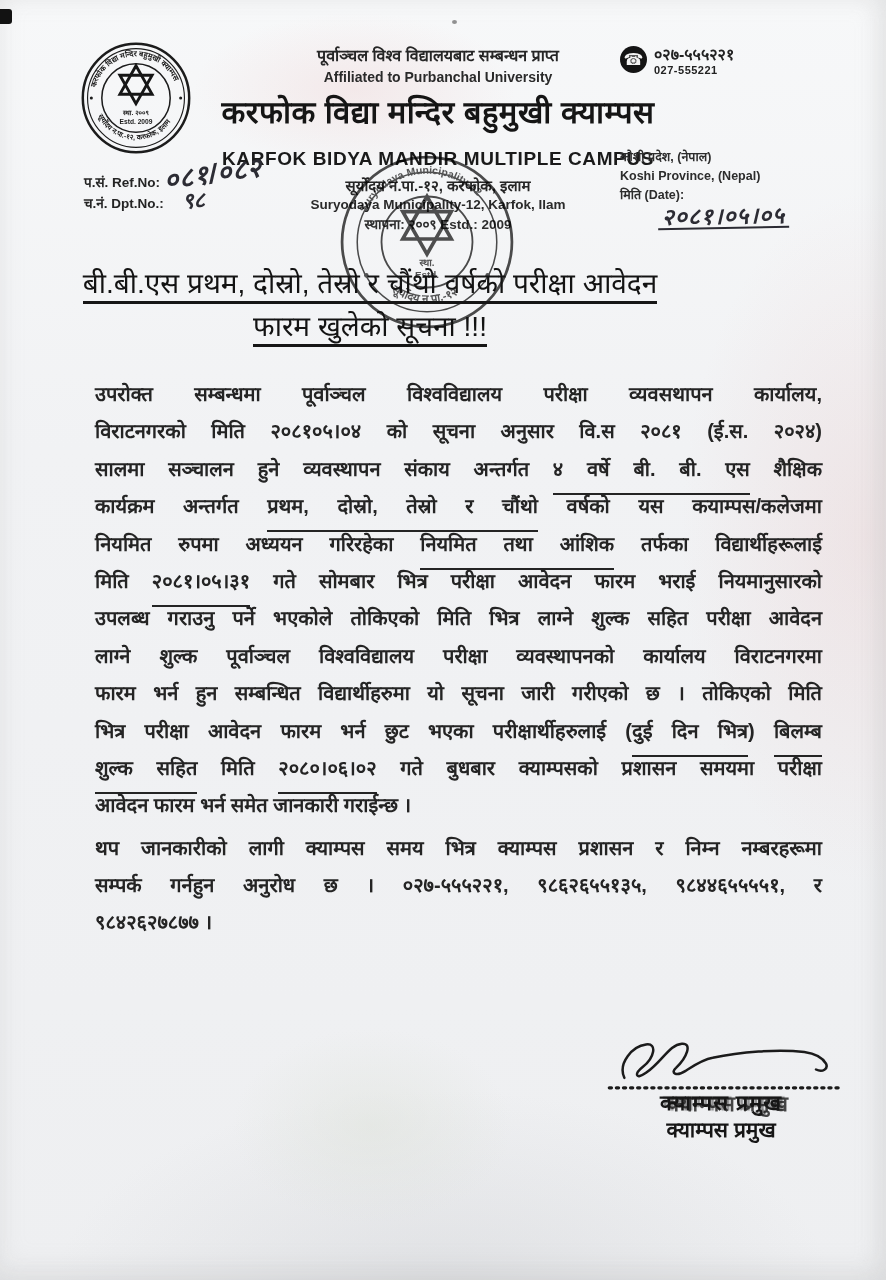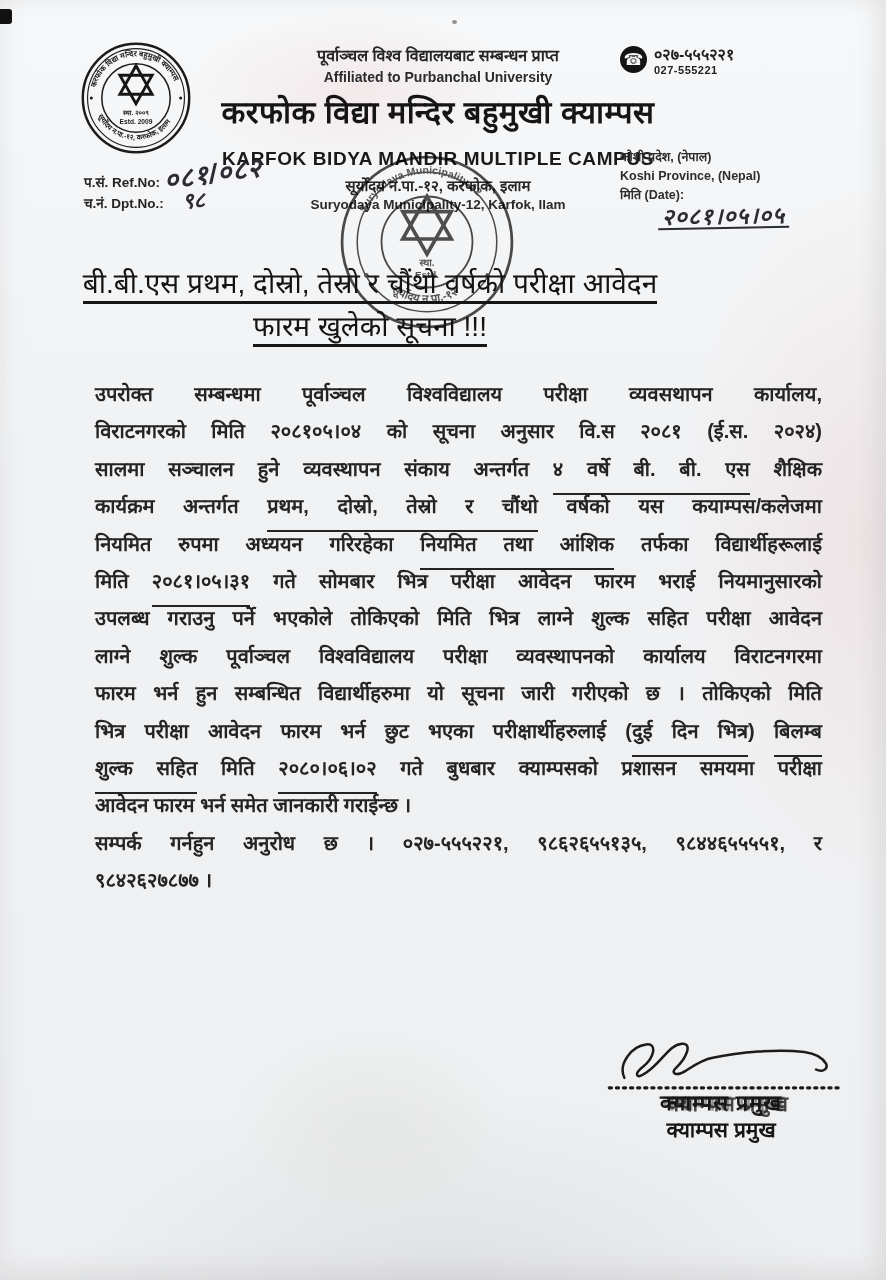--- a/index.html
+++ b/index.html
@@ -94,20 +94,21 @@
     <circle cx="107" cy="60" r="1.6" fill="#1c1c1c"></circle>
   </svg>
 
   <div class="abs hdr-center">
     <div class="affil-np">पूर्वाञ्चल विश्व विद्यालयबाट सम्बन्धन प्राप्त</div>
     <div class="affil-en">Affiliated to Purbanchal University</div>
     <div class="campus-np">करफोक विद्या मन्दिर बहुमुखी क्याम्पस</div>
     <div class="campus-en">KARFOK BIDYA MANDIR MULTIPLE CAMPUS</div>
     <div class="addr-np">सूर्योदय न.पा.-१२, करफोक, इलाम</div>
     <div class="addr-en">Suryodaya Municipality-12, Karfok, Ilam</div>
+    <div class="estd">स्थापना: २००९  Estd.: 2009</div>
   </div>
 
   <div class="abs phone-blk">
     <div class="phone-ic">☎</div>
     <div class="phone-nums">
       <div class="ph-np">०२७-५५५२२१</div>
       <div class="ph-en">027-555221</div>
     </div>
   </div>
 
@@ -164,20 +165,21 @@
       <div class="bline"><span>सालमा सञ्चालन हुने व्यवस्थापन संकाय अन्तर्गत </span><span class="u">४ वर्षे  बी. बी. एस</span><span> शैक्षिक</span></div>
       <div class="bline"><span>कार्यक्रम अन्तर्गत </span><span class="u">प्रथम, दोस्रो, तेस्रो र चौंथो</span><span> वर्षको यस कयाम्पस/कलेजमा</span></div>
       <div class="bline"><span>नियमित रुपमा अध्ययन गरिरहेका </span><span class="u">नियमित तथा आंशिक</span><span> तर्फका विद्यार्थीहरूलाई</span></div>
       <div class="bline"><span>मिति </span><span class="u">२०८१।०५।३१</span><span> गते सोमबार भित्र परीक्षा आवेदन फारम भराई नियमानुसारको</span></div>
       <div class="bline"><span>उपलब्ध गराउनु पर्ने भएकोले तोकिएको मिति भित्र लाग्ने शुल्क सहित परीक्षा आवेदन</span></div>
       <div class="bline"><span>लाग्ने शुल्क पूर्वाञ्चल विश्वविद्यालय परीक्षा व्यवस्थापनको कार्यालय विराटनगरमा</span></div>
       <div class="bline"><span>फारम भर्न हुन सम्बन्धित विद्यार्थीहरुमा यो सूचना जारी गरीएको छ । तोकिएको मिति</span></div>
       <div class="bline"><span>भित्र परीक्षा आवेदन फारम भर्न छुट भएका परीक्षार्थीहरुलाई (</span><span class="u">दुई दिन भित्र</span><span>) </span><span class="u">बिलम्ब</span></div>
       <div class="bline"><span class="u">शुल्क सहित</span><span> मिति </span><span class="u">२०८०।०६।०२</span><span> गते बुधबार क्याम्पसको प्रशासन समयमा परीक्षा</span></div>
       <div class="bline end"><span>आवेदन फारम भर्न समेत जानकारी गराईन्छ ।</span></div>
+      <div class="bline gap"><span>थप जानकारीको लागी क्याम्पस समय भित्र क्याम्पस प्रशासन र निम्न नम्बरहरूमा</span></div>
       <div class="bline"><span>सम्पर्क गर्नहुन अनुरोध छ । ०२७-५५५२२१, ९८६२६५५१३५, ९८४४६५५५५१, र</span></div>
       <div class="bline end"><span>९८४२६२७८७७ ।</span></div>
     </div>
 
   <div class="abs sig-blk">
     <svg width="250" height="62" viewBox="0 0 300 74">
       <path d="M34 50 C26 32 44 12 60 10 C74 8 70 26 56 37 C46 45 47 53 60 44 C80 30 88 10 103 9 C116 8 109 26 96 38 C89 44 96 49 107 42 C118 35 128 28 140 26 C172 19 218 15 250 19 C264 21 272 26 276 33 C279 39 272 44 264 40" fill="none" stroke="#1b1b1b" stroke-width="3" stroke-linecap="round"></path>
       <line x1="16" y1="62" x2="292" y2="62" stroke="#1b1b1b" stroke-width="4" stroke-dasharray="2.5 6" stroke-linecap="round"></line>
     </svg>
     <div class="sig-role role-ghost">क्याम्पस प्रमुख</div>

